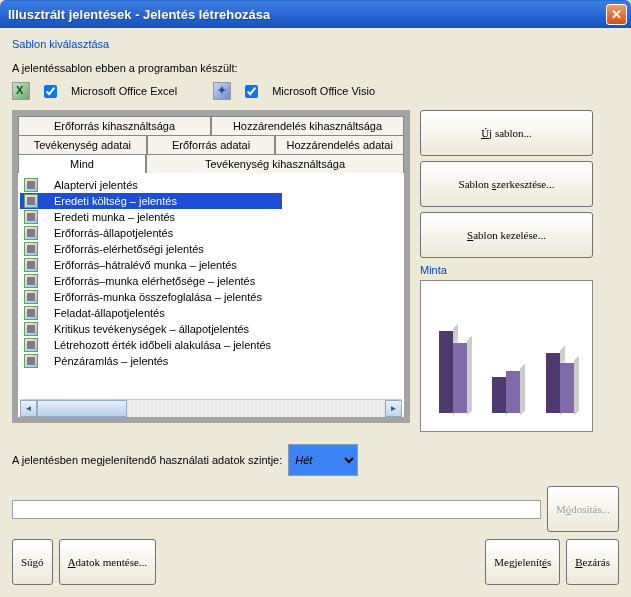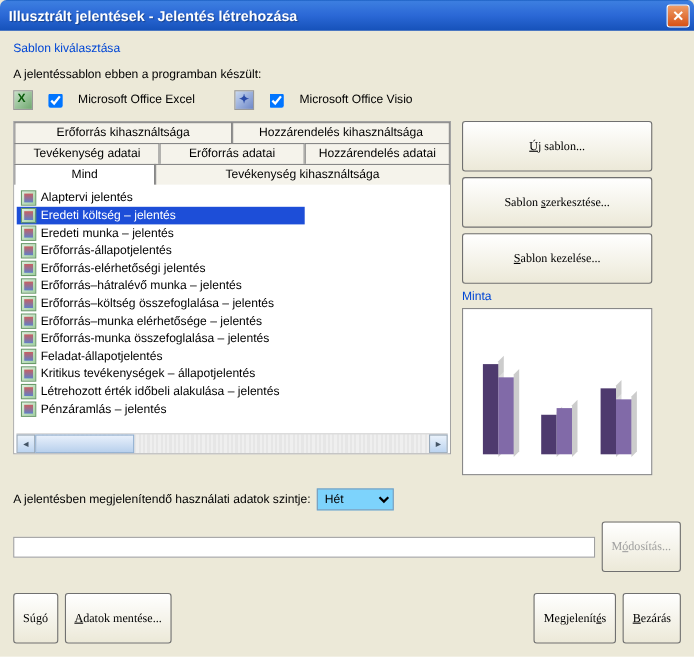--- a/index.html
+++ b/index.html
@@ -14,37 +14,37 @@
 .checkbox-row { display: flex; align-items: center; gap: 14px; margin-bottom: 10px; }
 .app-icon { width: 18px; height: 18px; display: inline-block; border: 1px solid #999; position: relative; }
 .excel-icon { background: linear-gradient(135deg, #c8e0c8, #6fa86f); }
 .excel-icon::after { content: "X"; position: absolute; left: 3px; top: 1px; color: #0a5b0a; font-weight: bold; font-size: 11px; }
 .visio-icon { background: linear-gradient(135deg, #c8d8f0, #6f88c8); }
 .visio-icon::after { content: "✦"; position: absolute; left: 3px; top: 1px; color: #2a4ba8; font-weight: bold; font-size: 11px; }
 .cb { width: 13px; height: 13px; }
 .main-row { display: flex; gap: 10px; }
 .left-col { width: 398px; }
 .right-col { flex: 1; }
-.tabs-wrap { border: 1px solid #a3a3a3; background: #fff; width: 398px; }
+.tabs-wrap { border: 6px solid #a3a3a3; background: #fff; width: 398px; }
 .tab-row { display: flex; }
 .tab { flex: 1; border: 1px solid #888; border-bottom: none; background: #f5f3eb; padding: 3px 4px; text-align: center; cursor: pointer; font-size: 11px; }
 .tab.active { background: #fff; }
 .tab-panel { background: #fff; padding: 4px 2px; height: 244px; overflow: hidden; position: relative; }
 .list-wrap { display: flex; height: 222px; overflow: hidden; }
 .list-col { display: flex; flex-direction: column; }
-.list-item { display: flex; align-items: center; gap: 4px; padding: 1px 4px; white-space: nowrap; cursor: pointer; }
+.list-item { display: flex; align-items: center; gap: 16px; padding: 1px 4px; white-space: nowrap; cursor: pointer; }
 .list-item.selected { background: #1d4ed8; color: #fff; text-align: center; }
 .li-icon { width: 14px; height: 14px; background: linear-gradient(135deg, #e0f0e0, #a0d0a0); border: 1px solid #6a9a6a; flex-shrink: 0; position: relative; }
 .li-icon::after { content: ""; position: absolute; left: 2px; top: 2px; width: 8px; height: 8px; background: linear-gradient(#c86060, #6080c8); }
 .hscroll { height: 17px; background: #eee; border-top: 1px solid #ccc; display: flex; align-items: center; }
 .hsbtn { width: 17px; height: 17px; background: linear-gradient(#eaf2fb, #bcd4f0); border: 1px solid #9ab; display: flex; align-items: center; justify-content: center; font-size: 8px; color: #456; cursor: pointer; }
 .hstrack { flex: 1; height: 17px; background: repeating-linear-gradient(90deg, #efefef, #efefef 2px, #e6e6e6 2px, #e6e6e6 4px); position: relative; }
 .hsthumb { position: absolute; left: 0; top: 0; width: 90px; height: 100%; background: linear-gradient(#e8f0fb, #b8d0ec); border: 1px solid #8faed1; }
 .line-row { display: flex; align-items: center; gap: 6px; margin-top: 12px; }
-.sel { border: 1px solid #7f9db9; background: #7dd3fc; padding: 1px 2px; font-size: 11px; height: 20px; width: 70px; }
+.sel { border: 1px solid #7f9db9; background: #3b82f6; padding: 1px 2px; font-size: 11px; height: 32px; width: 70px; font-style: italic; }
 .path-row { display: flex; align-items: center; gap: 6px; margin-top: 10px; justify-content: flex-end; }
 .path-input { flex: 1; border: 1px solid #a0a0a0; height: 19px; background: #fff; padding: 1px 3px; font-size: 11px; }
 .btn { background: linear-gradient(to bottom, #fff, #ece9d8); border: 1px solid #707070; border-radius: 3px; padding: 16px 8px; font-size: 11px; font-family: Tahoma; cursor: pointer; min-height: 21px; }
 .btn:disabled { color: #a0a0a0; cursor: default; }
 .btn-wide { width: 173px; display: block; margin-bottom: 5px; text-align: center; }
 .preview-label { color: #0046d5; margin: 6px 0 4px 0; }
 .preview-box { width: 173px; height: 152px; background: #fff; border: 1px solid #888; position: relative; overflow: hidden; }
 .chart { position: absolute; bottom: 18px; left: 12px; right: 12px; height: 92px; display: flex; align-items: flex-end; justify-content: space-around; gap: 14px; }
 .bar-grp { display: flex; align-items: flex-end; gap: 0; }
 .bar3d { width: 14px; position: relative; }
@@ -113,24 +113,20 @@
                   <div class="list-item">
                     <span class="li-icon"></span>
                     <span>Erőforrás-elérhetőségi jelentés</span>
                   </div>
                   <div class="list-item">
                     <span class="li-icon"></span>
                     <span>Erőforrás–hátralévő munka – jelentés</span>
                   </div>
                   <div class="list-item">
                     <span class="li-icon"></span>
-                    <span>Erőforrás–költség összefoglalása – jelentés</span>
-                  </div>
-                  <div class="list-item">
-                    <span class="li-icon"></span>
                     <span>Erőforrás–munka elérhetősége – jelentés</span>
                   </div>
                   <div class="list-item">
                     <span class="li-icon"></span>
                     <span>Erőforrás-munka összefoglalása – jelentés</span>
                   </div>
                   <div class="list-item">
                     <span class="li-icon"></span>
                     <span>Feladat-állapotjelentés</span>
                   </div>

